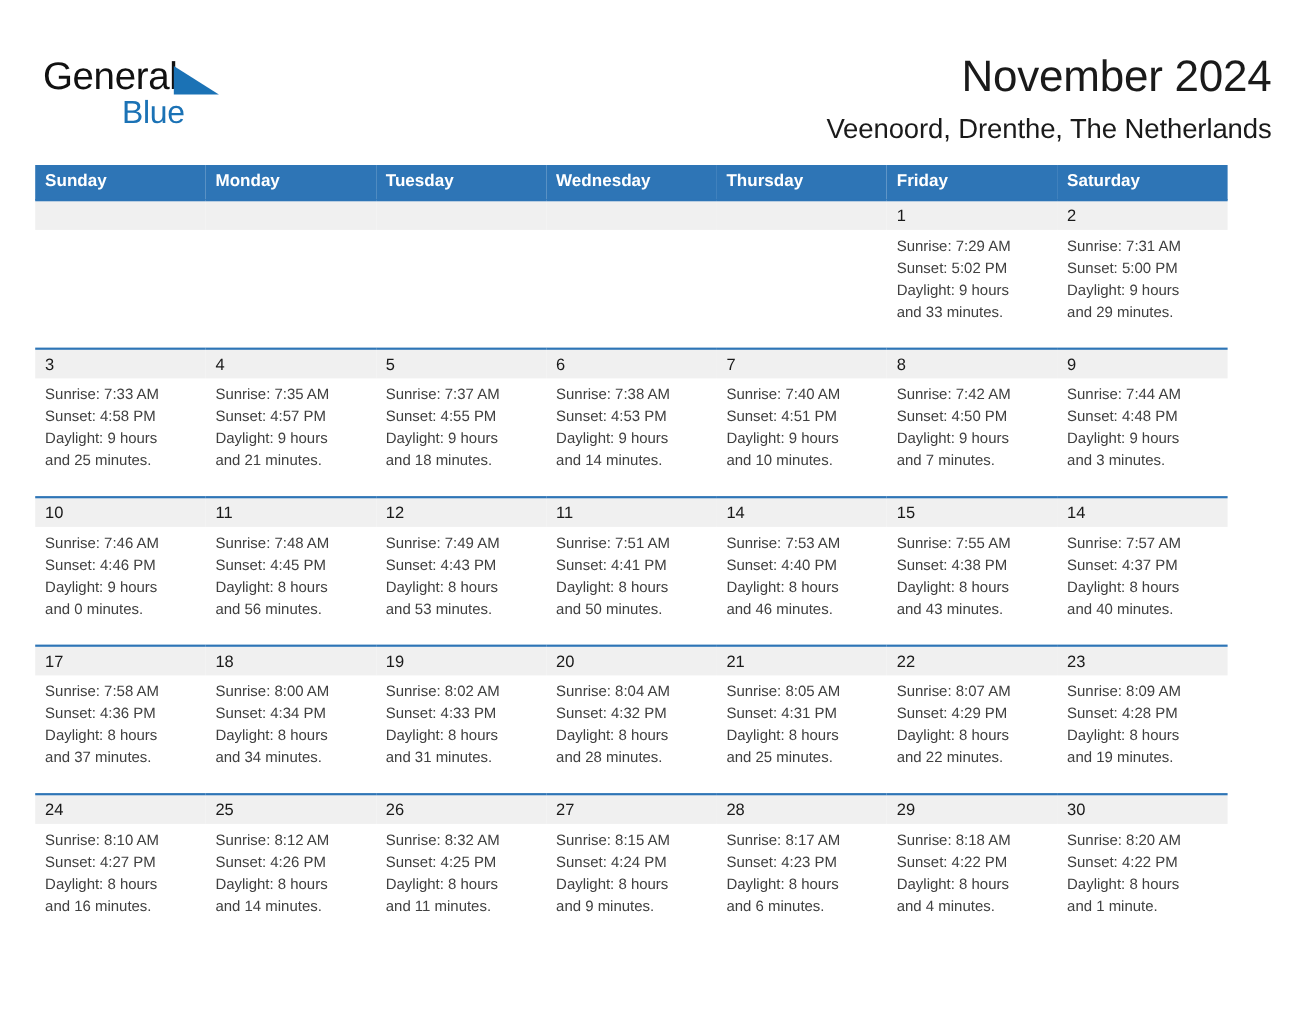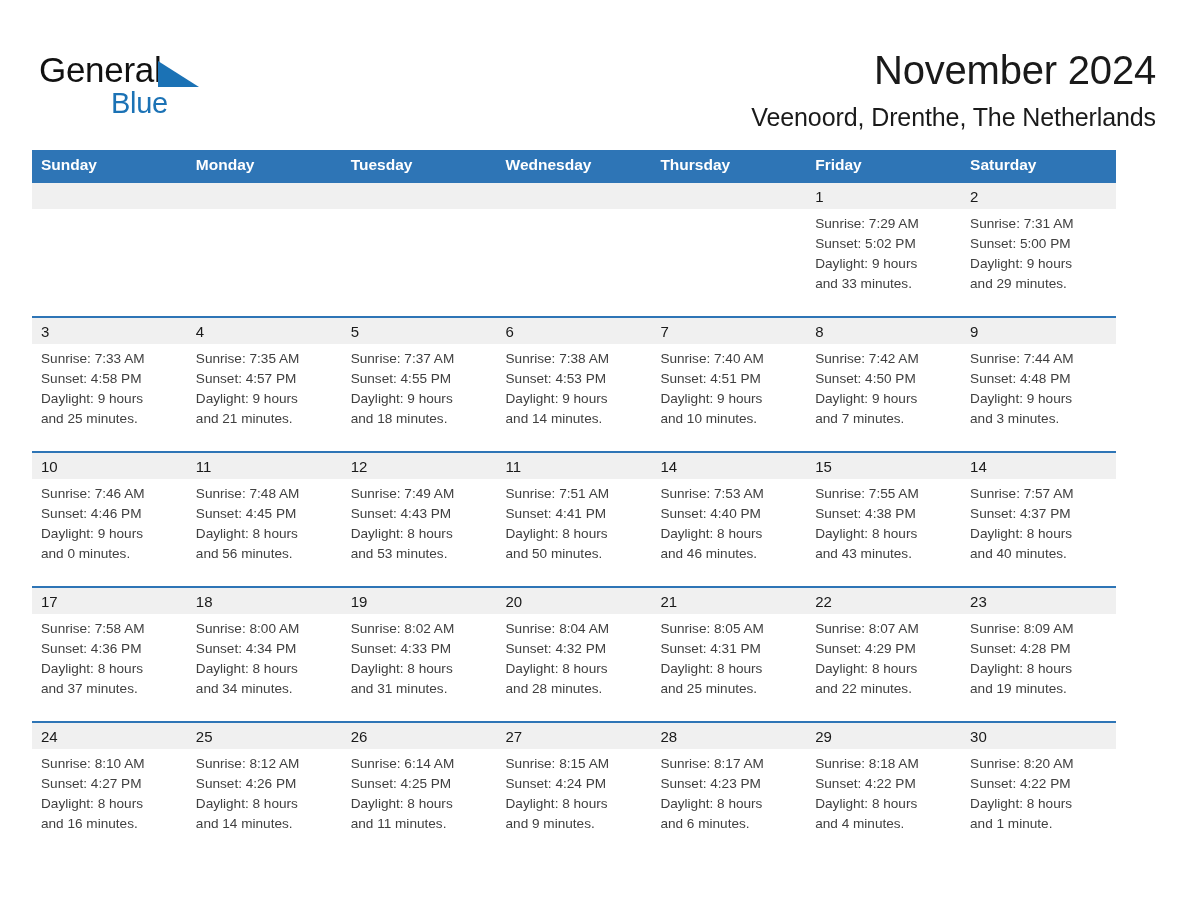--- a/index.html
+++ b/index.html
@@ -422,21 +422,21 @@
             <div class="cell-body">
               <div class="ln">Sunrise: 8:12 AM</div>
               <div class="ln">Sunset: 4:26 PM</div>
               <div class="ln">Daylight: 8 hours</div>
               <div class="ln">and 14 minutes.</div>
             </div>
           </td>
           <td class="day">
             <div class="daynum-band">26</div>
             <div class="cell-body">
-              <div class="ln">Sunrise: 6:14 AM</div>
+              <div class="ln">Sunrise: 8:32 AM</div>
               <div class="ln">Sunset: 4:25 PM</div>
               <div class="ln">Daylight: 8 hours</div>
               <div class="ln">and 11 minutes.</div>
             </div>
           </td>
           <td class="day">
             <div class="daynum-band">27</div>
             <div class="cell-body">
               <div class="ln">Sunrise: 8:15 AM</div>
               <div class="ln">Sunset: 4:24 PM</div>

